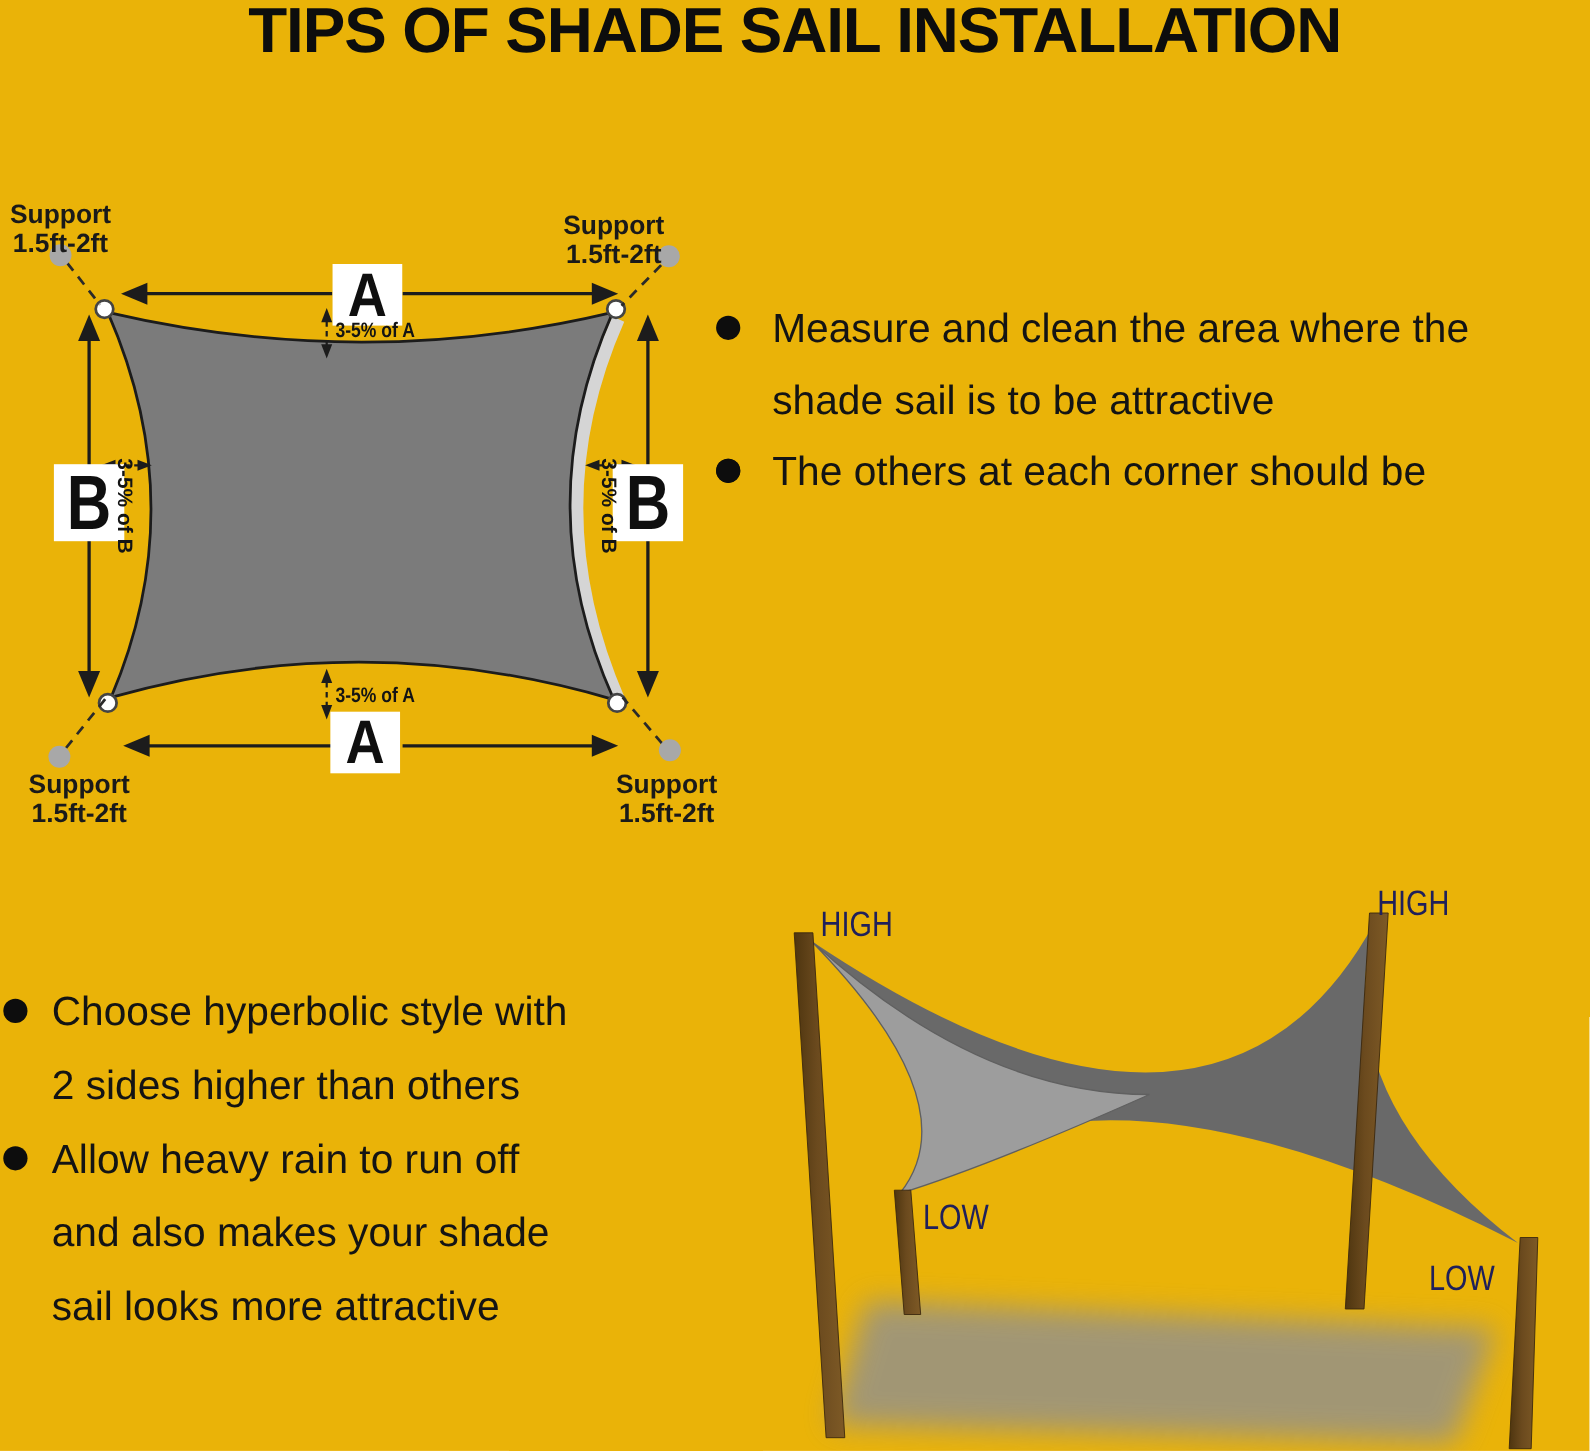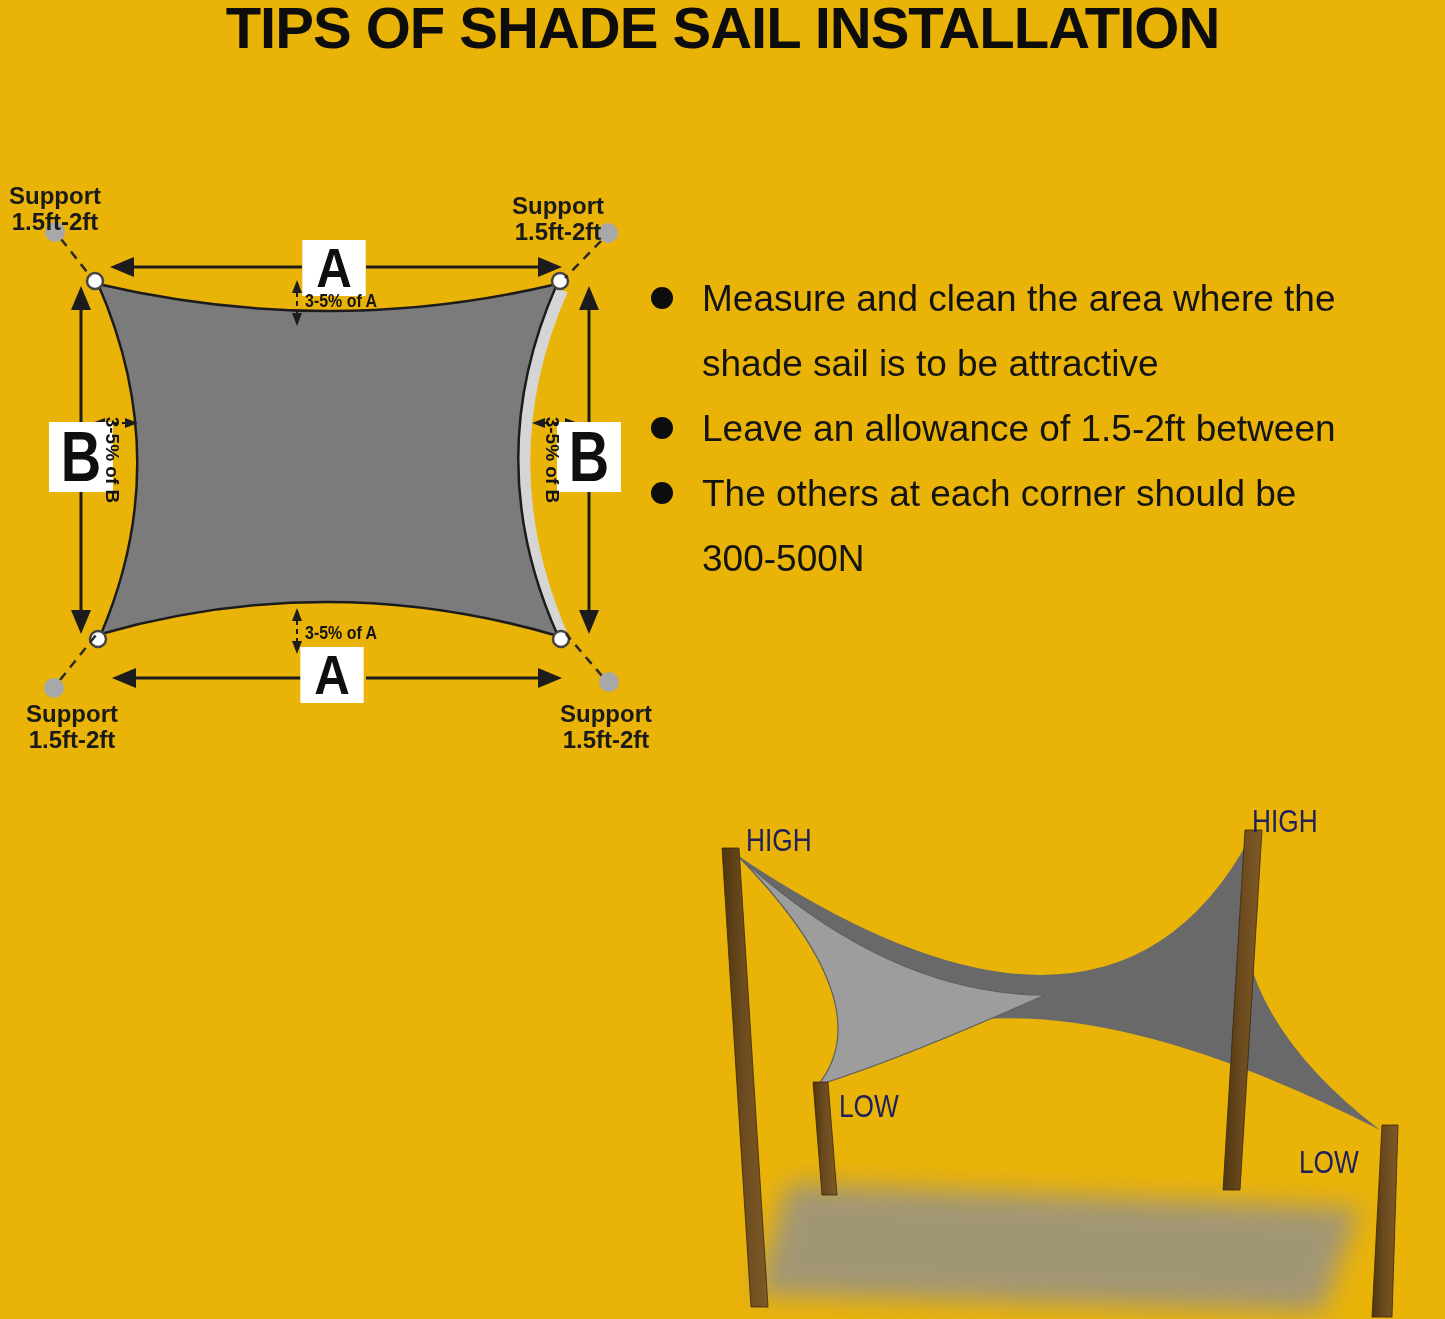--- a/index.html
+++ b/index.html
@@ -135,29 +135,40 @@
   </div>
 
   <div class="tips tips-right">
     <div class="tip-item">
       <span class="bullet"></span>
       <div class="tip-line">Measure and clean the area where the</div>
       <div class="tip-line">shade sail is to be attractive</div>
     </div>
     <div class="tip-item">
       <span class="bullet"></span>
-      <div class="tip-line">Leave an allowance of 1.5-2ft between</div>
     </div>
     <div class="tip-item">
       <span class="bullet"></span>
       <div class="tip-line">The others at each corner should be</div>
-      <div class="tip-line">300-500N</div>
     </div>
   </div>
 
+  <div class="tips tips-left">
+    <div class="tip-item">
+      <span class="bullet"></span>
+      <div class="tip-line">Choose hyperbolic style with</div>
+      <div class="tip-line">2 sides higher than others</div>
+    </div>
+    <div class="tip-item">
+      <span class="bullet"></span>
+      <div class="tip-line">Allow heavy rain to run off</div>
+      <div class="tip-line">and also makes your shade</div>
+      <div class="tip-line">sail looks more attractive</div>
+    </div>
+  </div>
 
   <svg class="isvg" width="745" height="529" viewBox="0 0 745 529">
     <defs>
       <linearGradient id="wood" x1="0" y1="0" x2="1" y2="0">
         <stop offset="0" stop-color="#4e350f"></stop>
         <stop offset="0.45" stop-color="#6b4a1e"></stop>
         <stop offset="1" stop-color="#7e5a26"></stop>
       </linearGradient>
       <filter id="soft" x="-30%" y="-30%" width="160%" height="160%">
         <feGaussianBlur stdDeviation="13"></feGaussianBlur>

